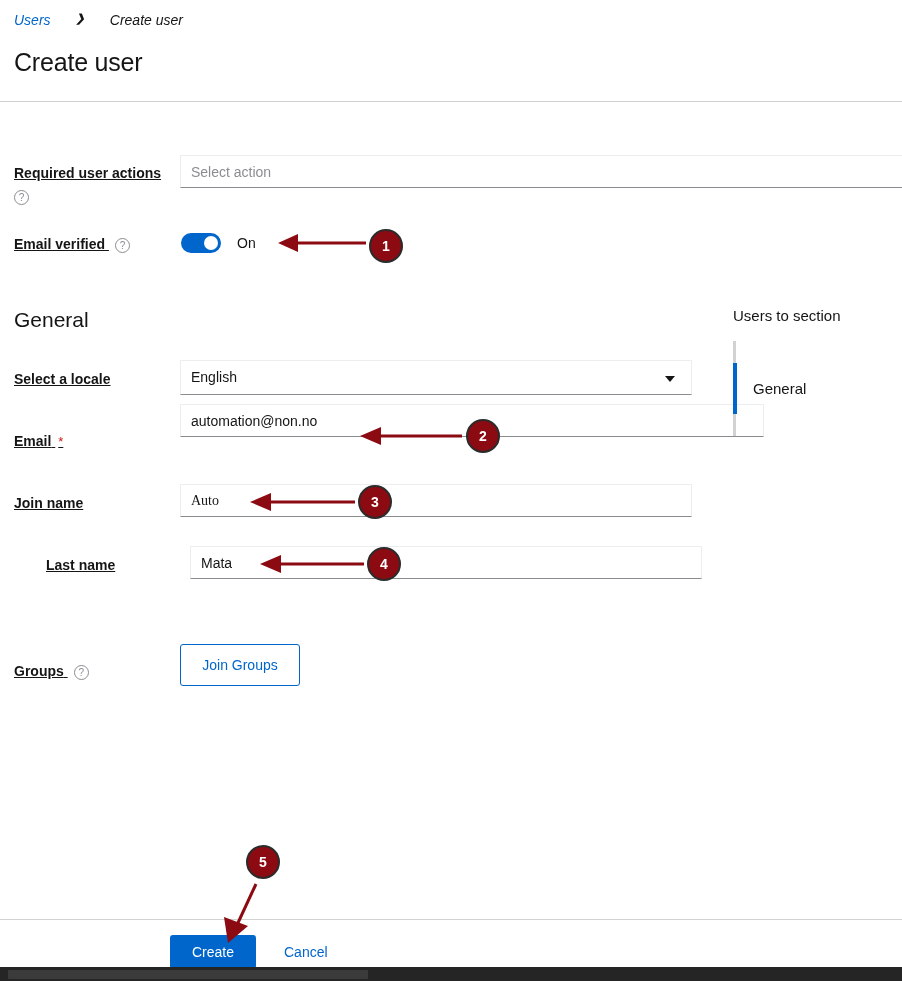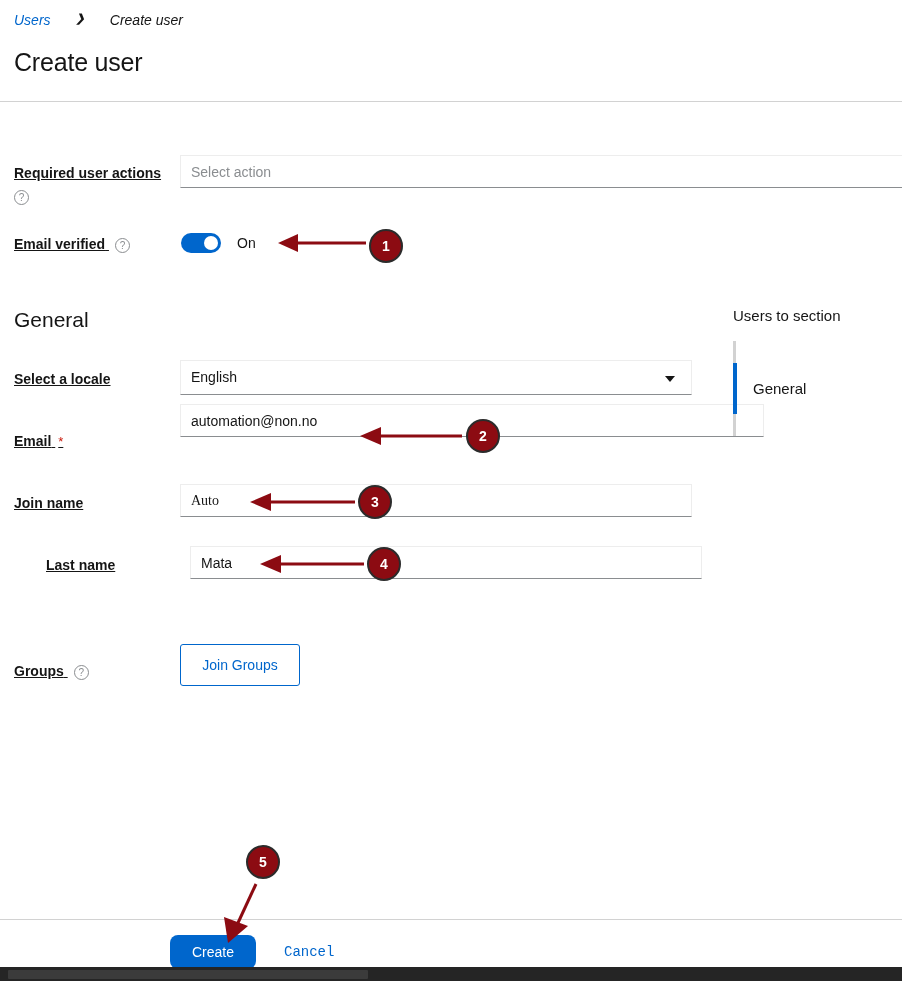--- a/index.html
+++ b/index.html
@@ -189,32 +189,32 @@
     text-align: center;
   }
   .btn-primary {
     position: absolute;
     box-sizing: border-box;
     border: none;
     background: #0066cc;
     color: #ffffff;
     font-size: 14px;
     font-family: "Liberation Sans", sans-serif;
-    border-radius: 8px;
+    border-radius: 3px;
     cursor: pointer;
     padding: 0;
     text-align: center;
   }
   .btn-link {
     position: absolute;
     border: none;
     background: transparent;
     color: #0066cc;
     font-size: 14px;
-    font-family: Liberation Mono, monospace;
+    font-family: Liberation Sans, sans-serif;
     cursor: pointer;
     padding: 0;
   }
 
   
   .jump-title {
     position: absolute;
     left: 733px;
     top: 307px;
     font-size: 15px;

